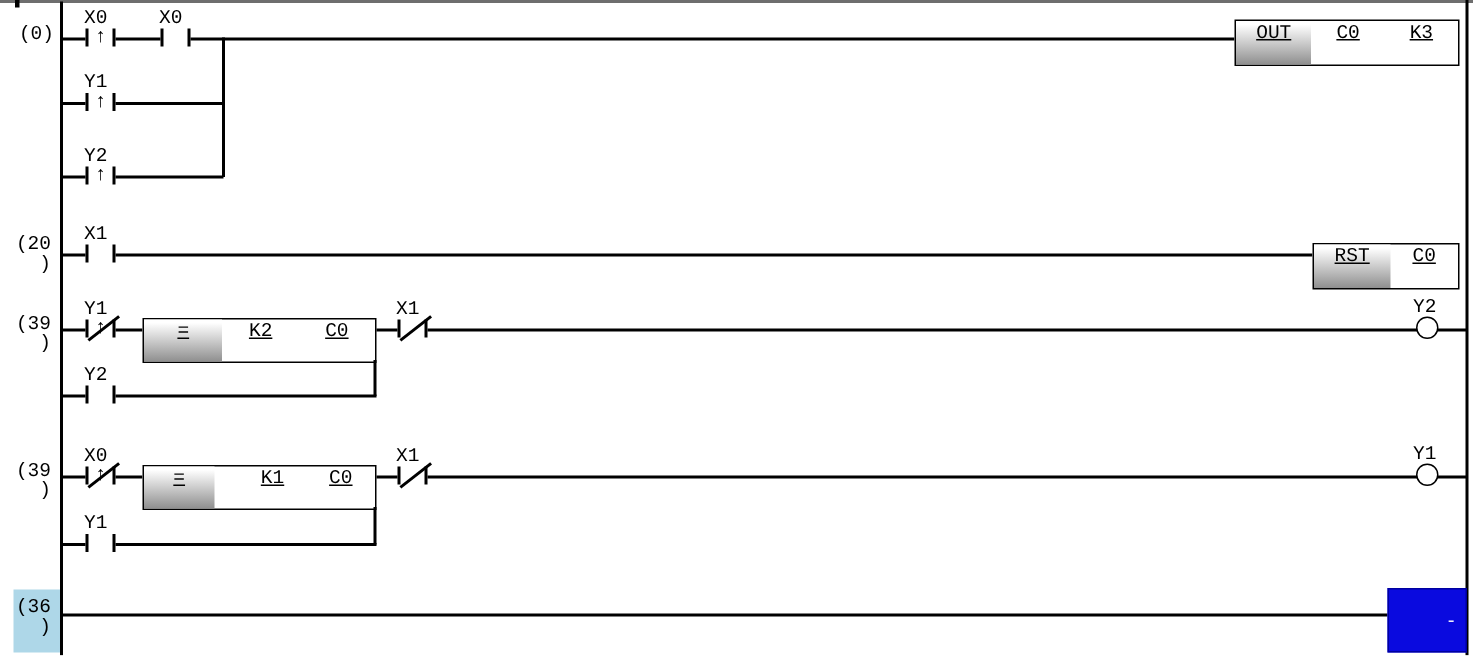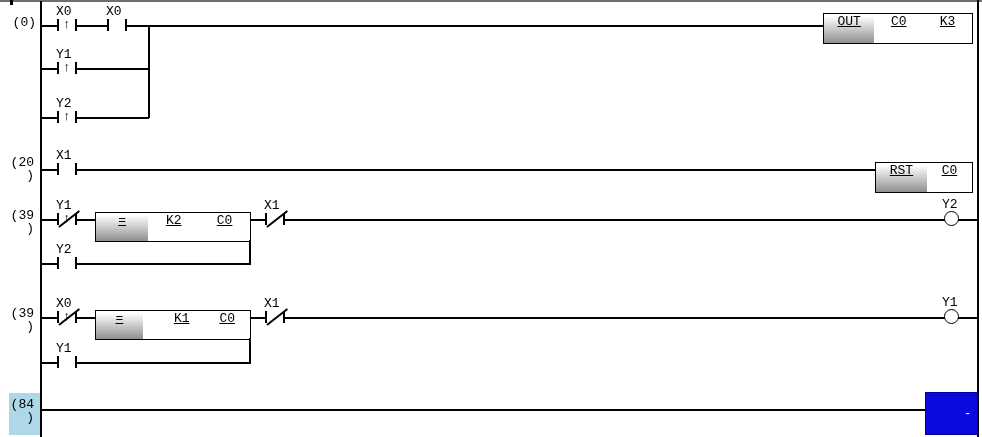--- a/index.html
+++ b/index.html
@@ -166,20 +166,20 @@
 
     <div class="v" style="left:249px; top:338px; height:25px;"></div>
     <div class="h" style="left:42px; top:362px; width:209px;"></div>
     <div class="lbl" style="left:56px; top:342px;">Y1</div>
     <div class="contact" style="left:57px; top:356px;"></div>
   </div>
 
   <div class="layer">
     <div class="sel" style="left:9px; top:393px; width:31px; height:42px;"></div>
     <div class="step" style="left:6px; top:398px;">
-      <span>(84</span>
+      <span>(36</span>
       <span>)</span>
     </div>
     <div class="h" style="left:42px; top:409px; width:883px;"></div>
     <div class="endblk" style="left:925px; top:392px; width:53px; height:43px; line-height:43px;padding-left:32px;">-[END]-</div>
   </div>
 
 </div>
 
 </body></html>

